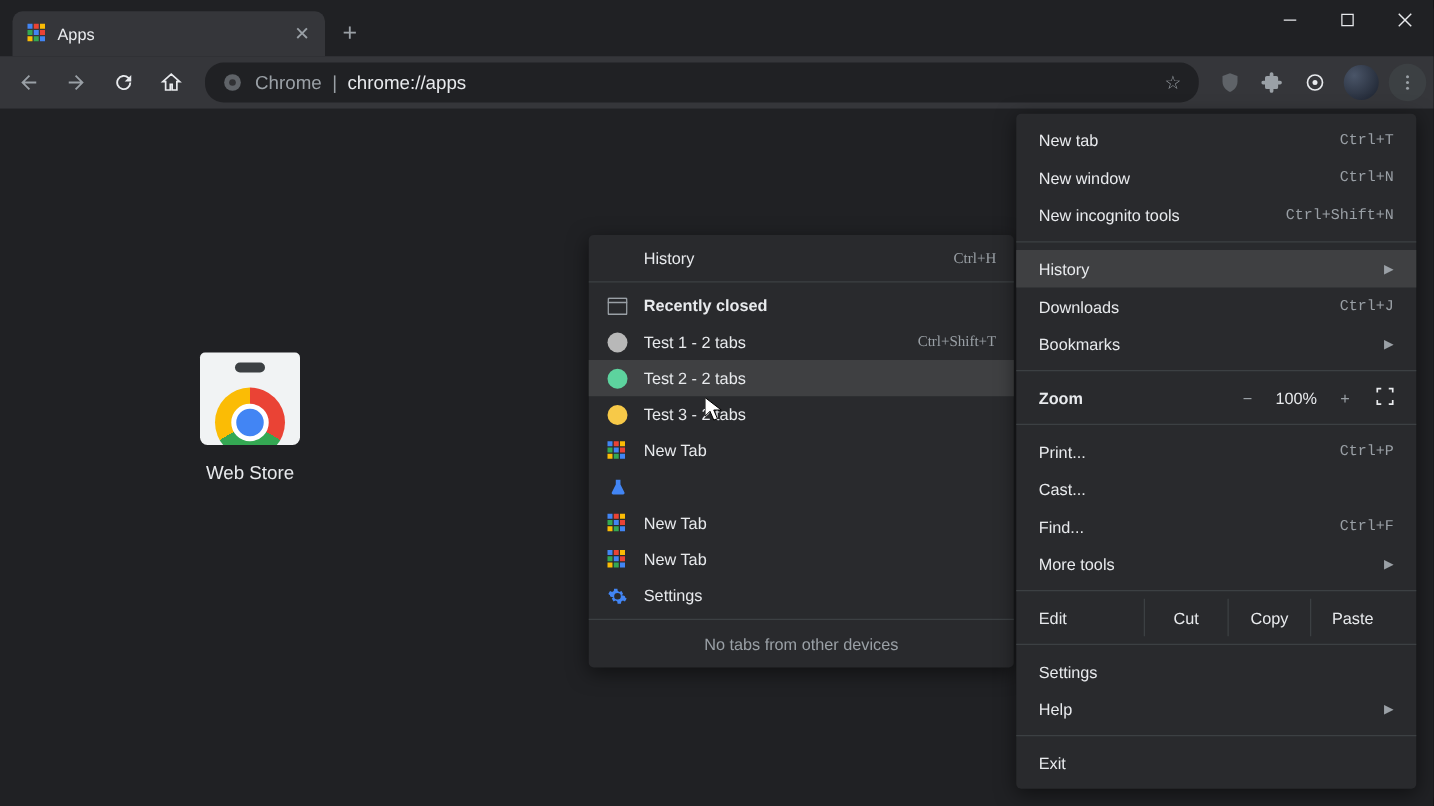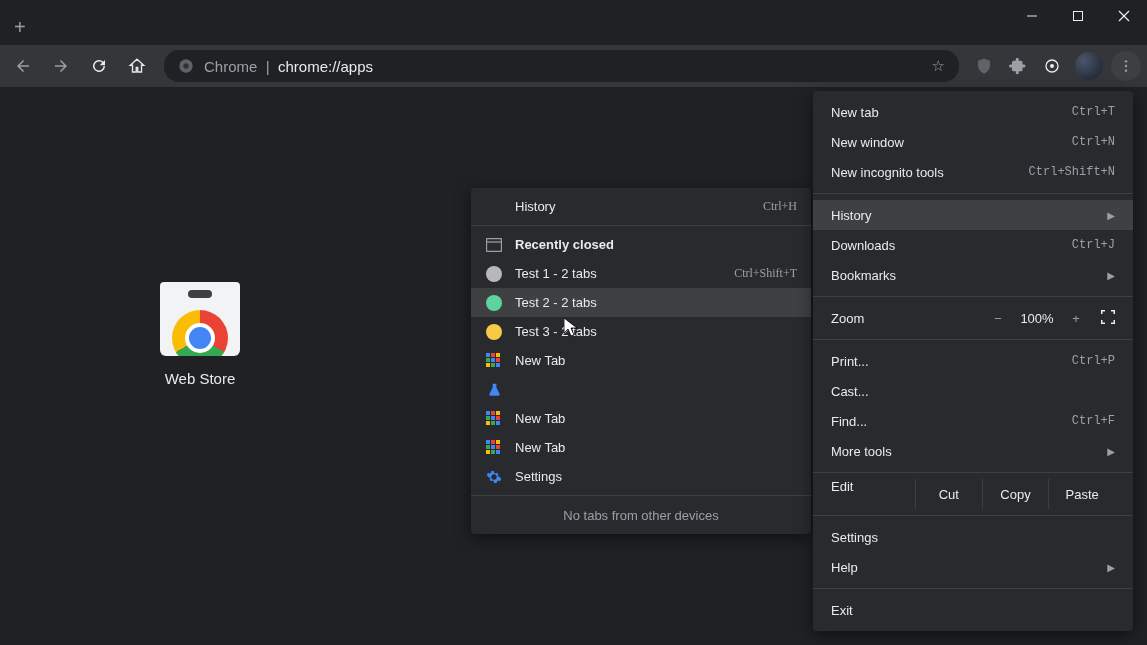--- a/index.html
+++ b/index.html
@@ -44,25 +44,25 @@
 .webstore-label { color: #e8eaed; font-size: 15px; }
 
 
 .main-menu { position: absolute; top: 91px; right: 14px; width: 320px; background: #292a2d; border-radius: 4px; box-shadow: 0 4px 16px rgba(0,0,0,0.5); padding: 6px 0; color: #e8eaed; font-size: 13px; }
 .menu-item { height: 30px; display: flex; align-items: center; padding: 0 18px; position: relative; }
 .menu-item.hover { background: #3f4042; }
 .menu-item .shortcut { margin-left: auto; color: #9aa0a6; font-size: 12px; font-family: Liberation Mono, monospace; }
 .menu-item .chevron { margin-left: auto; color: #9aa0a6; font-size: 10px; }
 .menu-sep { height: 1px; background: #3c4043; margin: 6px 0; }
 .zoom-row { height: 30px; display: flex; align-items: center; padding: 0 18px; }
-.zoom-row .zlabel { flex: 1; }
+.zoom-row .zlabel { flex: 1; font-weight: bold; }
 .zoom-row .zbtn { width: 30px; text-align: center; color: #9aa0a6; }
 .zoom-row .zval { width: 48px; text-align: center; }
 .zoom-row .fs { margin-left: 10px; color: #e8eaed; }
-.edit-row { height: 30px; display: flex; padding: 0 18px; }
+.edit-row { height: 30px; display: flex; align-items: center; padding: 0 18px; }
 .edit-row .elabel { width: 84px; }
 .edit-row .ebtn { flex: 1; text-align: center; border-left: 1px solid #3c4043; height: 100%; display: flex; align-items: center; justify-content: center; }
 
 
 .history-menu { position: absolute; top: 188px; right: 336px; width: 340px; background: #292a2d; border-radius: 4px; box-shadow: 0 4px 16px rgba(0,0,0,0.5); padding: 4px 0; color: #e8eaed; font-size: 13px; }
 .h-item { height: 29px; display: flex; align-items: center; padding: 0 14px; gap: 12px; }
 .h-item.hover { background: #3f4042; }
 .h-item .hic { width: 18px; height: 18px; display: flex; align-items: center; justify-content: center; flex-shrink: 0; }
 .h-item .hlabel { flex: 1; }
 .h-item .hshort { color: #9aa0a6; font-size: 12px; font-family: Liberation Serif, serif; }
@@ -76,20 +76,35 @@
 .grid-ic span:nth-child(7){background:#FBBC05;} .grid-ic span:nth-child(8){background:#34A853;} .grid-ic span:nth-child(9){background:#4285F4;}
 
 .cursor { position: absolute; left: 564px; top: 318px; width: 14px; height: 20px; z-index: 100; }
 </style>
 </head>
 <body>
 
 <div class="browser-window">
 
   <div class="title-bar">
+    <div class="tab">
+      <div class="tab-favicon">
+          <span></span>
+          <span></span>
+          <span></span>
+          <span></span>
+          <span></span>
+          <span></span>
+          <span></span>
+          <span></span>
+          <span></span>
+        </div>
+      <span class="tab-title">Apps</span>
+      <span class="tab-close">✕</span>
+    </div>
     <div class="new-tab-btn">+</div>
     <div class="window-controls">
       <div class="win-btn">
           <svg viewBox="0 0 12 12">
             <line x1="1" y1="6" x2="11" y2="6" stroke="currentColor" stroke-width="1"></line>
           </svg>
         </div>
       <div class="win-btn">
           <svg viewBox="0 0 12 12">
             <rect x="1.5" y="1.5" width="9" height="9" fill="none" stroke="currentColor" stroke-width="1"></rect>

